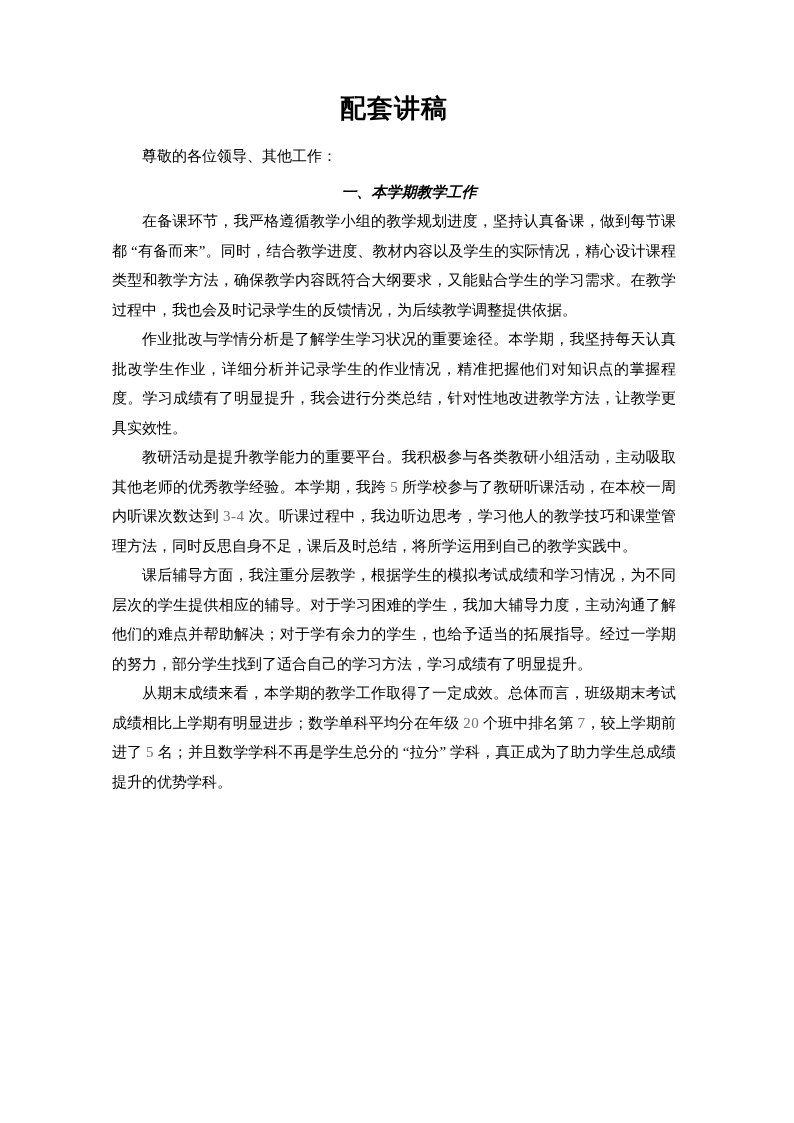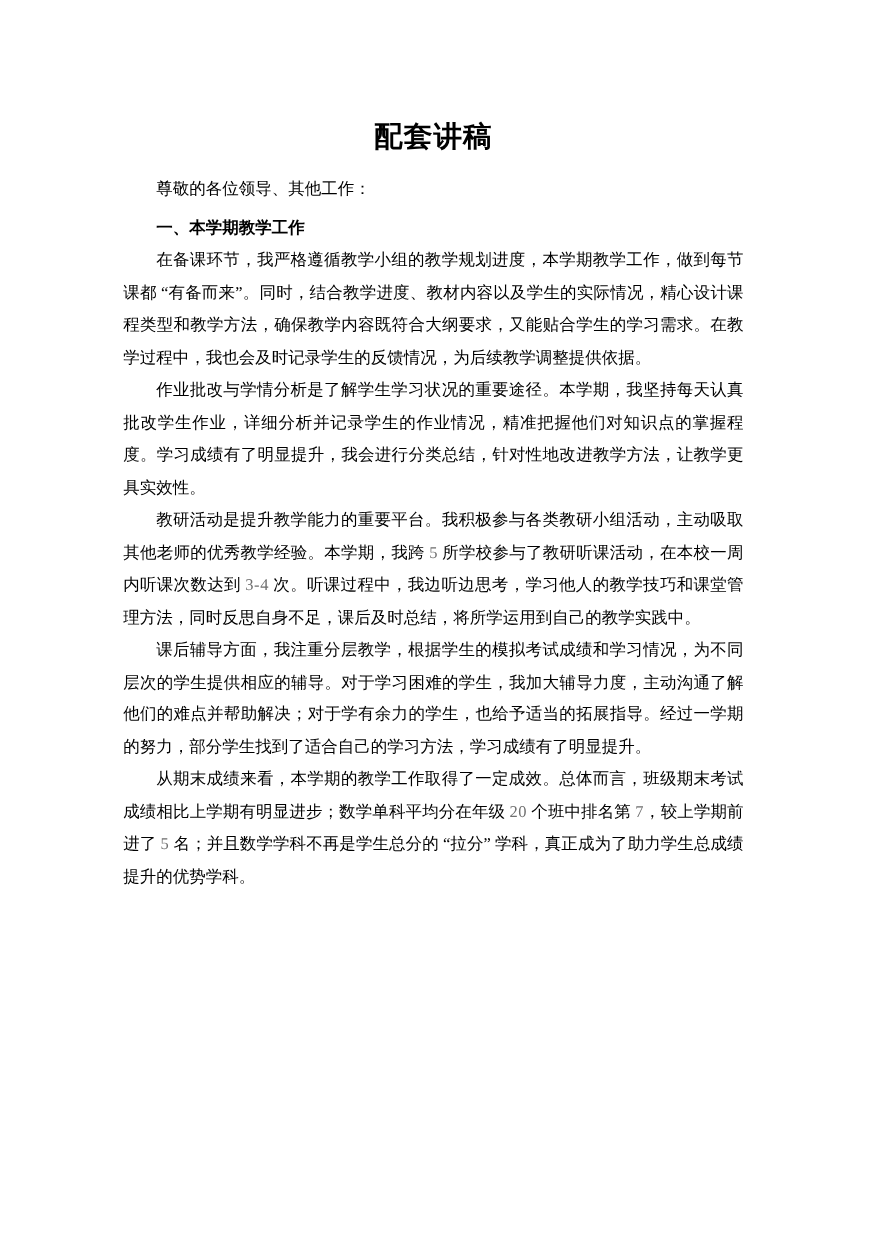--- a/index.html
+++ b/index.html
@@ -4,21 +4,21 @@
 <style>
   html, body {
     margin: 0;
     padding: 0;
     background: #ffffff;
   }
   .page {
     position: relative;
     width: 794px;
     height: 1039px;
-    margin: 16px auto;
+    margin: 0 auto;
     background: #ffffff;
     overflow: hidden;
     font-family: "Liberation Serif", "DejaVu Serif", serif;
     color: #000000;
   }
   .content {
     padding: 92px 118px 0 112px;
   }
   .doc-title {
     margin: 0 0 16px 0;
@@ -33,38 +33,39 @@
     margin: 0;
     font-size: 15px;
     line-height: 29.5px;
     text-align: justify;
     text-indent: 2em;
     word-break: break-all;
   }
   .doc-body p.heading {
     font-weight: bold;
     margin-top: 6px;
-    text-align: left;
+    text-align: center;
+    font-style: italic;
   }
   
   .doc-body .latin {
     font-family: "Liberation Serif", "DejaVu Serif", serif;
     color: #6e6e6e;
     letter-spacing: 0.5px;
   }
 </style>
 </head>
 <body>
 
 <div class="page">
   <div class="content">
     <h1 class="doc-title">配套讲稿</h1>
     <div class="doc-body">
         <p class="para">尊敬的各位领导、其他工作：</p>
         <p class="heading">一、本学期教学工作</p>
-        <p class="para">在备课环节，我严格遵循教学小组的教学规划进度，本学期教学工作，做到每节课都 “有备而来”。同时，结合教学进度、教材内容以及学生的实际情况，精心设计课程类型和教学方法，确保教学内容既符合大纲要求，又能贴合学生的学习需求。在教学过程中，我也会及时记录学生的反馈情况，为后续教学调整提供依据。</p>
+        <p class="para">在备课环节，我严格遵循教学小组的教学规划进度，坚持认真备课，做到每节课都 “有备而来”。同时，结合教学进度、教材内容以及学生的实际情况，精心设计课程类型和教学方法，确保教学内容既符合大纲要求，又能贴合学生的学习需求。在教学过程中，我也会及时记录学生的反馈情况，为后续教学调整提供依据。</p>
         <p class="para">作业批改与学情分析是了解学生学习状况的重要途径。本学期，我坚持每天认真批改学生作业，详细分析并记录学生的作业情况，精准把握他们对知识点的掌握程度。学习成绩有了明显提升，我会进行分类总结，针对性地改进教学方法，让教学更具实效性。</p>
         <p class="para">教研活动是提升教学能力的重要平台。我积极参与各类教研小组活动，主动吸取其他老师的优秀教学经验。本学期，我跨 <span class="latin">5</span> 所学校参与了教研听课活动，在本校一周内听课次数达到 <span class="latin">3-4</span> 次。听课过程中，我边听边思考，学习他人的教学技巧和课堂管理方法，同时反思自身不足，课后及时总结，将所学运用到自己的教学实践中。</p>
         <p class="para">课后辅导方面，我注重分层教学，根据学生的模拟考试成绩和学习情况，为不同层次的学生提供相应的辅导。对于学习困难的学生，我加大辅导力度，主动沟通了解他们的难点并帮助解决；对于学有余力的学生，也给予适当的拓展指导。经过一学期的努力，部分学生找到了适合自己的学习方法，学习成绩有了明显提升。</p>
         <p class="para">从期末成绩来看，本学期的教学工作取得了一定成效。总体而言，班级期末考试成绩相比上学期有明显进步；数学单科平均分在年级 <span class="latin">20</span> 个班中排名第 <span class="latin">7</span>，较上学期前进了 <span class="latin">5</span> 名；并且数学学科不再是学生总分的 “拉分” 学科，真正成为了助力学生总成绩提升的优势学科。</p>
       </div>
   </div>
 </div>
 
 </body></html>

